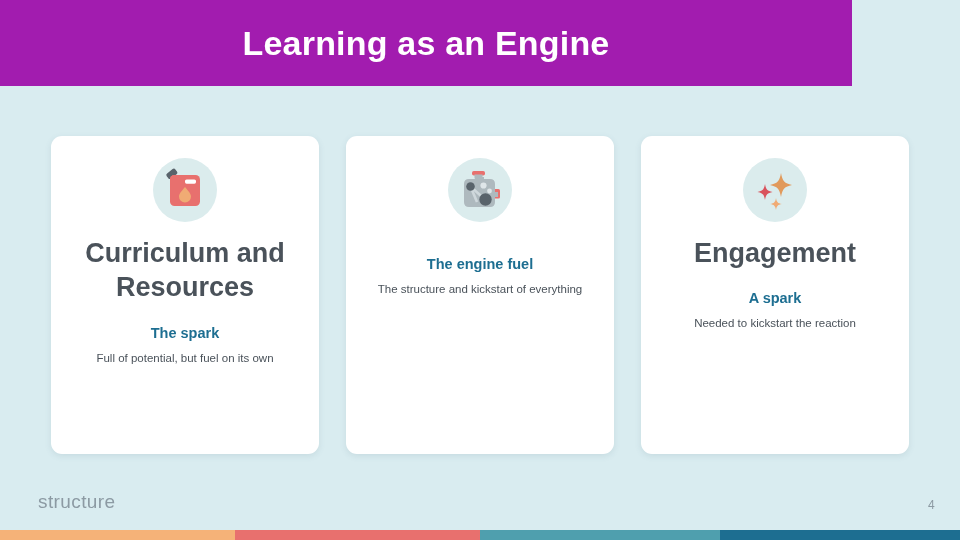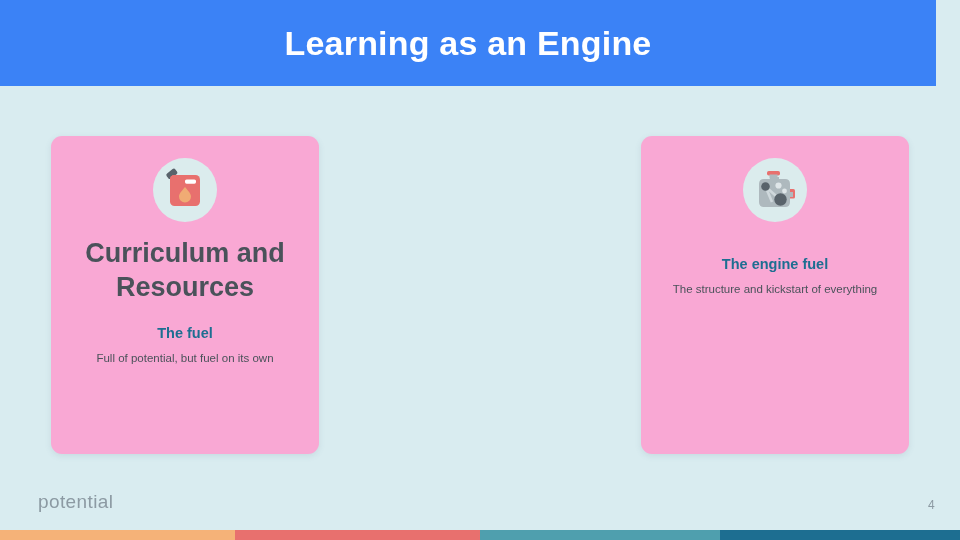--- a/index.html
+++ b/index.html
@@ -16,23 +16,23 @@
     height: 540px;
     overflow: hidden;
     background: #d9ecf0;
   }
 
   
   .header-bar {
     position: absolute;
     left: 0;
     top: 0;
-    width: 936px;
+    width: 852px;
     height: 86px;
-    background: #3b82f6;
+    background: #a21caf;
     display: flex;
     align-items: center;
     justify-content: center;
   }
   .slide-title {
     color: #ffffff;
     font-size: 34px;
     font-weight: bold;
     letter-spacing: 0.2px;
     line-height: 1;
@@ -45,21 +45,21 @@
     left: 51px;
     top: 136px;
     width: 858px;
     height: 318px;
     display: flex;
     justify-content: space-between;
   }
   .card {
     width: 268px;
     height: 318px;
-    background: #f9a8d4;
+    background: #ffffff;
     border-radius: 11px;
     box-shadow: 0 2px 6px rgba(80, 110, 120, 0.13);
     box-sizing: border-box;
     padding: 22px 16px 0 16px;
     display: flex;
     flex-direction: column;
     align-items: center;
   }
 
   
@@ -144,21 +144,21 @@
       <div class="icon-wrap" style="background:#dbeced;">
         <svg width="50" height="50" viewBox="0 0 50 50">
           <rect x="6.5" y="5.5" width="11" height="6.5" rx="2" transform="rotate(-38 12 9)" fill="#59636b"></rect>
           <rect x="10" y="10" width="30" height="31" rx="4.5" fill="#e8706e"></rect>
           <path d="M10 14.5 q0-4.5 4.5-4.5 h5 v8 h-9.5 z" fill="#e8706e"></path>
           <rect x="25" y="14.5" width="11" height="4.2" rx="1.6" fill="#ffffff"></rect>
           <path d="M25 22 C28.6 26.2 31 28.9 31 31.6 a6 6 0 0 1 -12 0 C19 28.9 21.4 26.2 25 22 Z" fill="#f0ab74"></path>
         </svg>
       </div>
       <div class="card-title">Curriculum and Resources</div>
-      <div class="card-sub">The fuel</div>
+      <div class="card-sub">The spark</div>
       <div class="card-desc">Full of potential, but fuel on its own</div>
     </div>
 
     <div class="card">
       <div class="icon-wrap" style="background:#dbeced;">
         <svg width="50" height="50" viewBox="0 0 50 50">
           <rect x="17" y="6" width="13" height="4.6" rx="1.8" fill="#e8706e"></rect>
           <rect x="19.5" y="9.5" width="8" height="4" fill="#aeb9be"></rect>
           <rect x="38.5" y="24" width="6.5" height="9.5" rx="1.6" fill="#e8706e"></rect>
           <path d="M9 19 q0-5 5-5 h6 v-2 h9 v2 h6 q5 0 5 5 v8 h3 v5 h-3 v5 q0 5 -5 5 h-21 q-5 0 -5 -5 z" fill="#aeb9be"></path>
@@ -167,24 +167,36 @@
           <circle cx="15.5" cy="21.5" r="4.3" fill="#59636b"></circle>
           <circle cx="30.5" cy="34.5" r="6.2" fill="#59636b"></circle>
           <circle cx="28.5" cy="20.5" r="3.1" fill="#dfe6e9"></circle>
           <circle cx="34.5" cy="26" r="2.4" fill="#dfe6e9"></circle>
         </svg>
       </div>
       <div class="card-sub">The engine fuel</div>
       <div class="card-desc">The structure and kickstart of everything</div>
     </div>
 
+    <div class="card">
+      <div class="icon-wrap" style="background:#dbeced;">
+        <svg width="50" height="50" viewBox="0 0 50 50">
+          <path d="M31 8 C32.4 16.2 34.6 18.4 42 20 C34.6 21.6 32.4 23.8 31 32 C29.6 23.8 27.4 21.6 20 20 C27.4 18.4 29.6 16.2 31 8 Z" fill="#e2924f" opacity="0.92"></path>
+          <path d="M15 19 C16 24.6 17.4 26 22.5 27 C17.4 28 16 29.4 15 35 C14 29.4 12.6 28 7.5 27 C12.6 26 14 24.6 15 19 Z" fill="#d9525c"></path>
+          <path d="M26 33 C26.8 37.3 27.8 38.3 31.8 39 C27.8 39.7 26.8 40.7 26 45 C25.2 40.7 24.2 39.7 20.2 39 C24.2 38.3 25.2 37.3 26 33 Z" fill="#f0ab74"></path>
+        </svg>
+      </div>
+      <div class="card-title">Engagement</div>
+      <div class="card-sub">A spark</div>
+      <div class="card-desc">Needed to kickstart the reaction</div>
+    </div>
 
   </div>
 
-  <div class="logo">potential</div>
+  <div class="logo">structure</div>
 
   <div class="page-number">4</div>
 
   <div class="stripe">
     <div class="stripe-seg" style="background:#f5b278;width:24.5%;"></div>
     <div class="stripe-seg" style="background:#e8706e;width:25.5%;"></div>
     <div class="stripe-seg" style="background:#4f9fae;width:25%;"></div>
     <div class="stripe-seg" style="background:#1d6e91;width:25%;"></div>
   </div>
 

